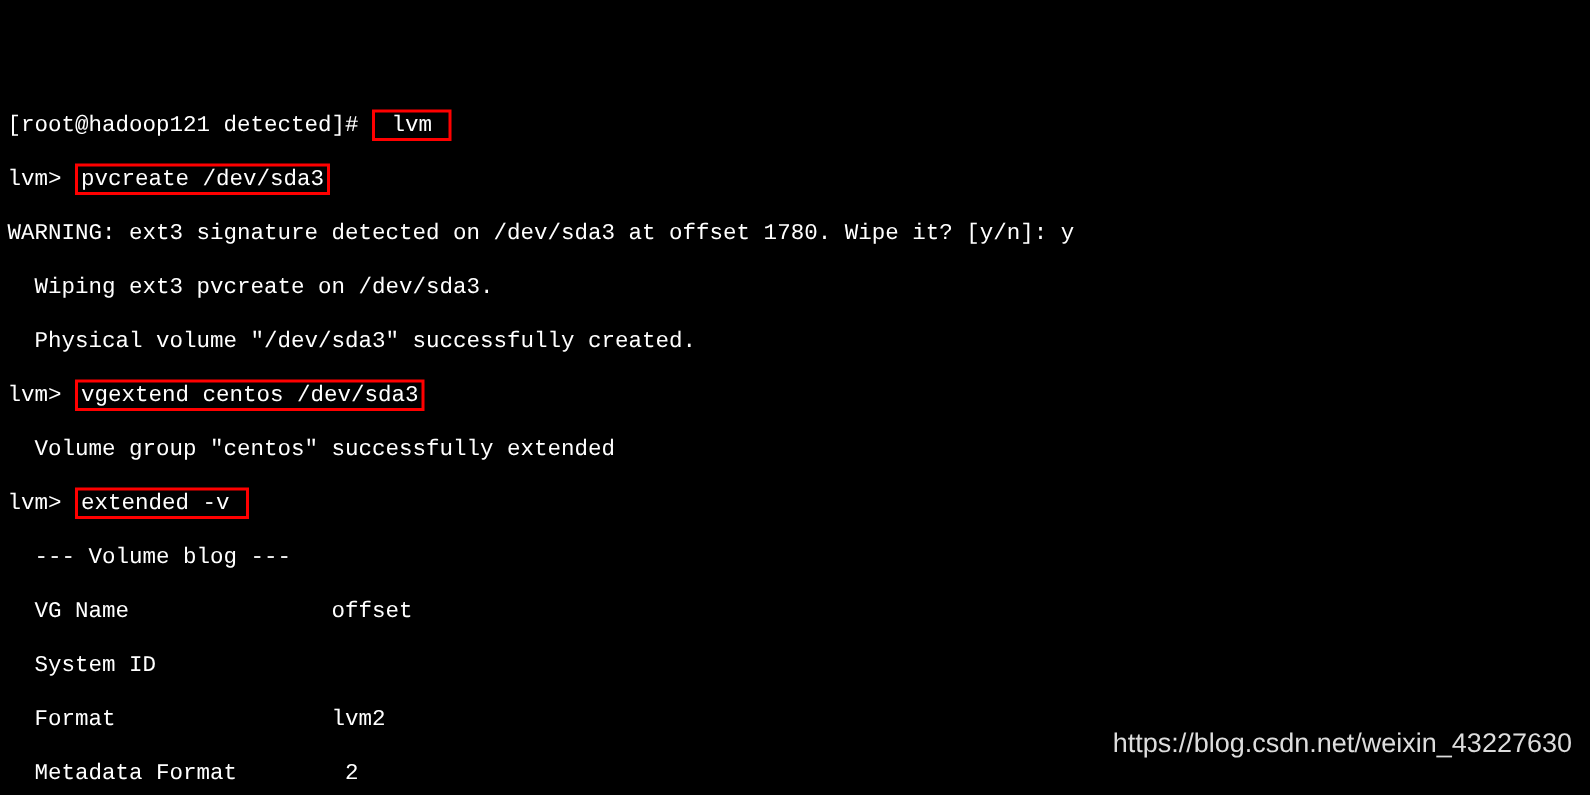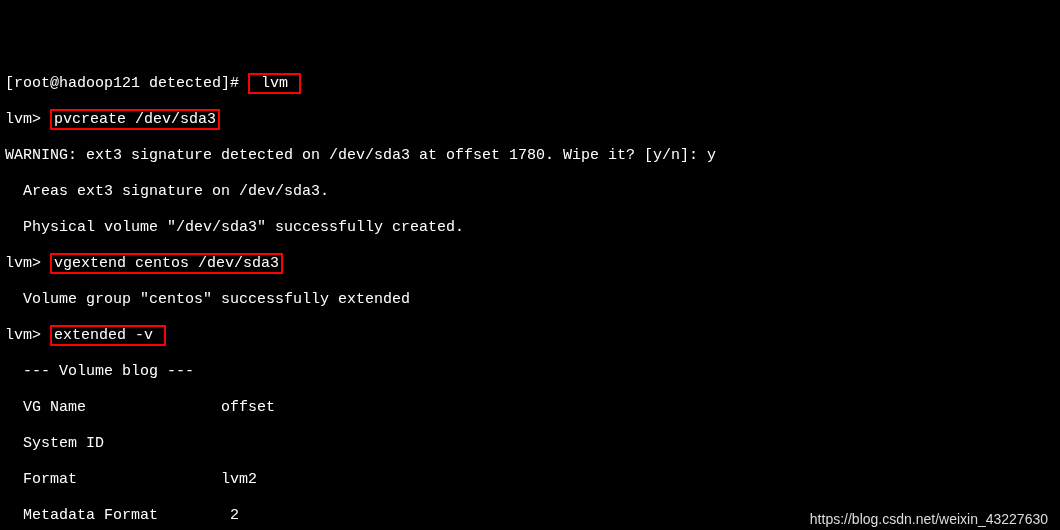--- a/index.html
+++ b/index.html
@@ -18,36 +18,36 @@
     }
     .line { white-space: pre; }
     .box {
       border: 2px solid #ff0000;
       display: inline;
       padding: 0 2px;
       text-align: right;
     }
     .watermark {
       position: absolute;
-      bottom: 2px;
+      bottom: 23px;
       right: 12px;
       color: #ddd;
-      font-size: 14px;
+      font-size: 18px;
       font-family: Arial, sans-serif;
     }
   </style>
 </head>
 <body>
 
 
 
 <div class="line"><span>[root@hadoop121 detected]# </span><span class="box"> lvm </span></div>
 <div class="line"><span>lvm&gt; </span><span class="box">pvcreate /dev/sda3</span></div>
 <div class="line">WARNING: ext3 signature detected on /dev/sda3 at offset 1780. Wipe it? [y/n]: y</div>
-<div class="line">  Areas ext3 signature on /dev/sda3.</div>
+<div class="line">  Wiping ext3 pvcreate on /dev/sda3.</div>
 <div class="line">  Physical volume "/dev/sda3" successfully created.</div>
 <div class="line"><span>lvm&gt; </span><span class="box">vgextend centos /dev/sda3</span></div>
 <div class="line">  Volume group "centos" successfully extended</div>
 <div class="line"><span>lvm&gt; </span><span class="box">extended -v </span></div>
 <div class="line">  --- Volume blog ---</div>
 <div class="line"><span>  VG Name              </span><span> offset</span></div>
 <div class="line"><span>  System ID            </span><span></span></div>
 <div class="line"><span>  Format               </span><span> lvm2</span></div>
 <div class="line"><span>  Metadata Format       </span><span> 2</span></div>
 

